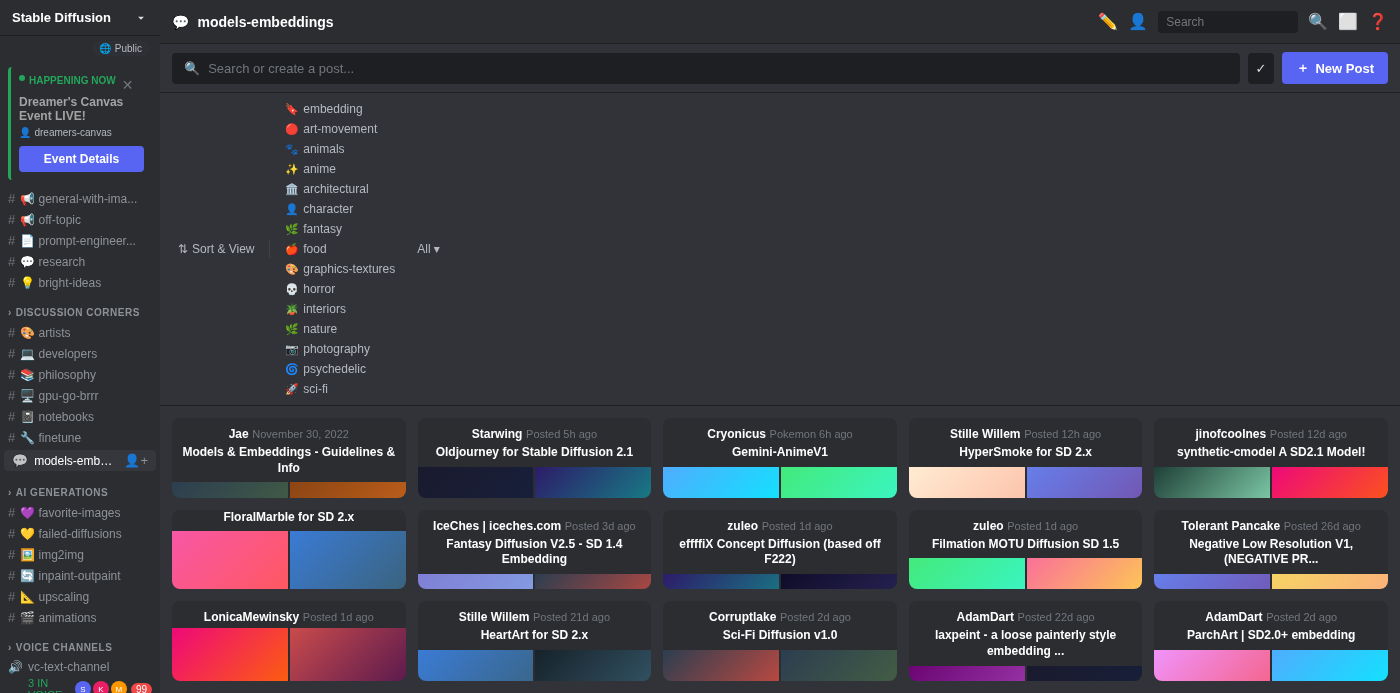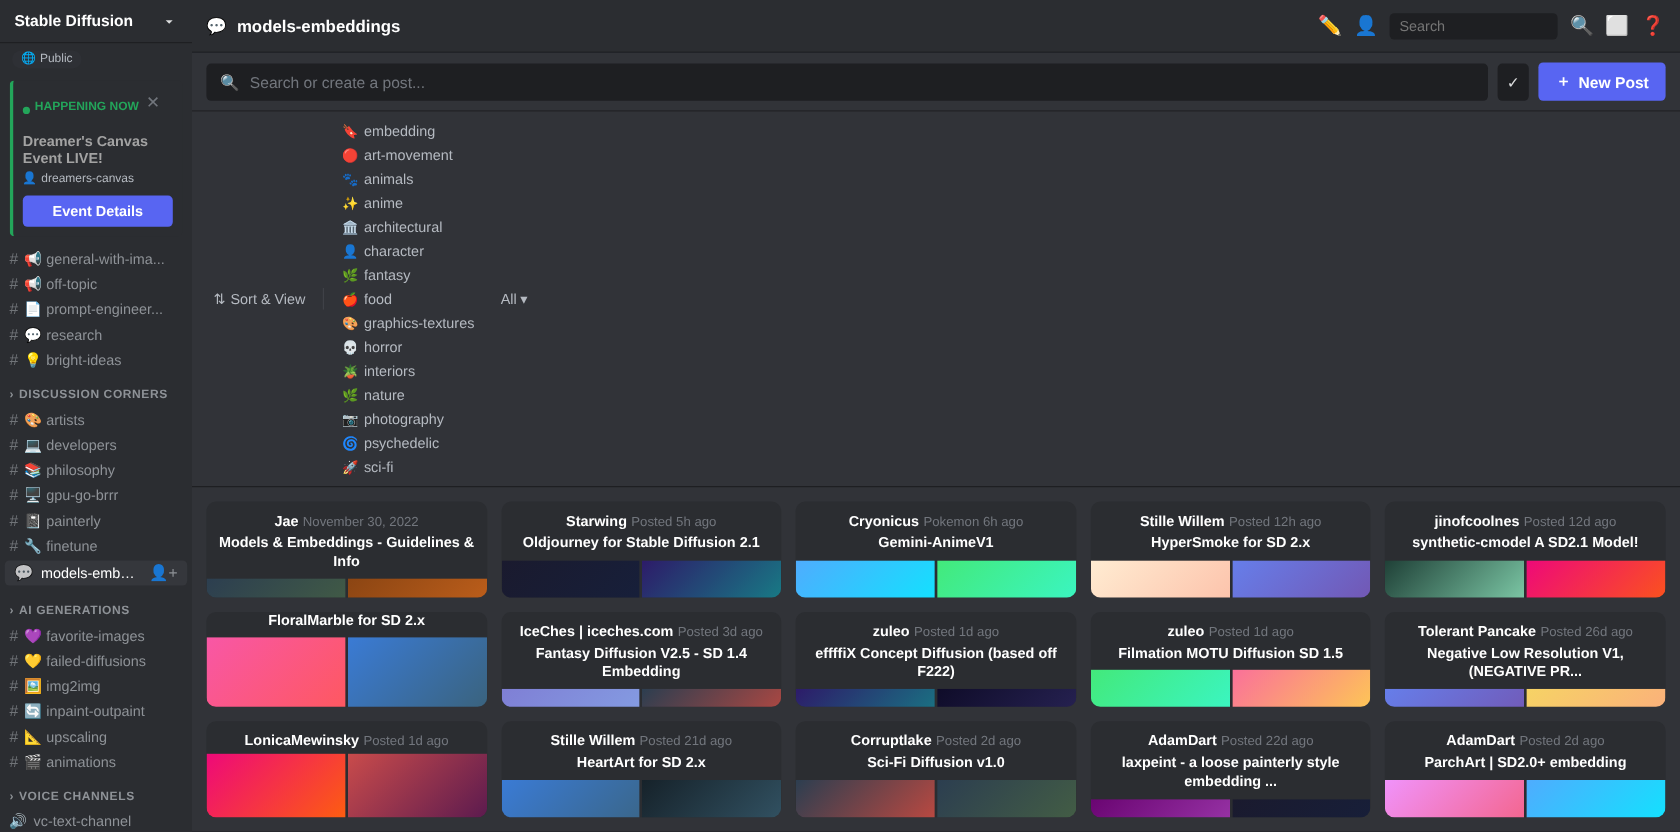--- a/index.html
+++ b/index.html
@@ -6,21 +6,21 @@
     body { background: #1e1f22; color: #dcddde; font-family: 'Segoe UI', sans-serif; font-size: 13px; display: flex; height: 693px; overflow: hidden; }
 
     
     .sidebar { width: 160px; background: #2b2d31; display: flex; flex-direction: column; flex-shrink: 0; height: 100%; overflow-y: auto; }
     .sidebar::-webkit-scrollbar { width: 4px; } .sidebar::-webkit-scrollbar-thumb { background: #1e1f22; }
     .server-header { display: flex; align-items: center; justify-content: space-between; padding: 10px 12px; border-bottom: 1px solid #1e1f22; cursor: pointer; }
     .server-title { font-weight: 600; font-size: 13px; color: #fff; }
     .server-header svg { width: 14px; height: 14px; fill: #dcddde; }
 
     .happening-now { background: #2b2d31; border-left: 3px solid #23a55a; margin: 8px; padding: 8px; border-radius: 4px; font-size: 11px; }
-    .happening-label { color: #23a55a; font-weight: 700; font-size: 10px; display: flex; align-items: flex-end; gap: 4px; margin-bottom: 16px; }
+    .happening-label { color: #23a55a; font-weight: 700; font-size: 10px; display: flex; align-items: flex-start; gap: 4px; margin-bottom: 0; }
     .happening-dot { width: 6px; height: 6px; border-radius: 50%; background: #23a55a; }
     .happening-title { color: #a3a3a3; font-weight: 600; font-size: 12px; margin-bottom: 4px; }
     .happening-user { color: #b5bac1; font-size: 10px; display: flex; align-items: center; gap: 3px; }
     .event-btn { background: #5865f2; color: #fff; border: none; border-radius: 4px; padding: 6px 8px; width: 100%; font-size: 12px; font-weight: 600; cursor: pointer; margin-top: 8px; }
 
     .section-header { padding: 14px 8px 4px 8px; font-size: 10px; font-weight: 700; color: #8e9297; text-transform: uppercase; letter-spacing: 0.5px; display: flex; align-items: center; gap: 4px; }
     .channel-item { display: flex; align-items: center; padding: 3px 8px; gap: 5px; border-radius: 4px; cursor: pointer; color: #8e9297; font-size: 12px; }
     .channel-item.active { background: #35373c; color: #fff; }
     .channel-icon { font-size: 13px; opacity: 0.7; }
     .channel-name { overflow: hidden; text-overflow: ellipsis; white-space: nowrap; flex: 1; }
@@ -104,21 +104,21 @@
 
 <div class="sidebar">
 
   <div class="server-header">
     <span class="server-title">Stable Diffusion</span>
     <svg viewBox="0 0 24 24">
         <path d="M7 10l5 5 5-5z"></path>
       </svg>
   </div>
 
-  <div style="padding: 4px 10px;">
+  <div style="padding: 4px 10px; text-align: right;">
     <span style="background:#2e3035;border-radius:10px;padding:2px 8px;font-size:10px;color:#b5bac1;">
       🌐 <span>Public</span>
     </span>
   </div>
 
   <div class="happening-now">
     <div class="happening-label">
       <div class="happening-dot"></div>
       <span>HAPPENING NOW</span>
       <button class="close-btn">✕</button>
@@ -170,21 +170,21 @@
       <div class="channel-item">
         <span class="channel-icon">#</span>
         <span class="channel-name">📚 philosophy</span>
       </div>
       <div class="channel-item">
         <span class="channel-icon">#</span>
         <span class="channel-name">🖥️ gpu-go-brrr</span>
       </div>
       <div class="channel-item">
         <span class="channel-icon">#</span>
-        <span class="channel-name">📓 painterly</span>
+        <span class="channel-name">📓 notebooks</span>
       </div>
       <div class="channel-item">
         <span class="channel-icon">#</span>
         <span class="channel-name">🔧 finetune</span>
       </div>
     </div>
 
   <div class="channel-item active" style="margin: 2px 4px; gap: 6px;">
     <span class="channel-icon">💬</span>
     <span class="channel-name">models-embeddings</span>

